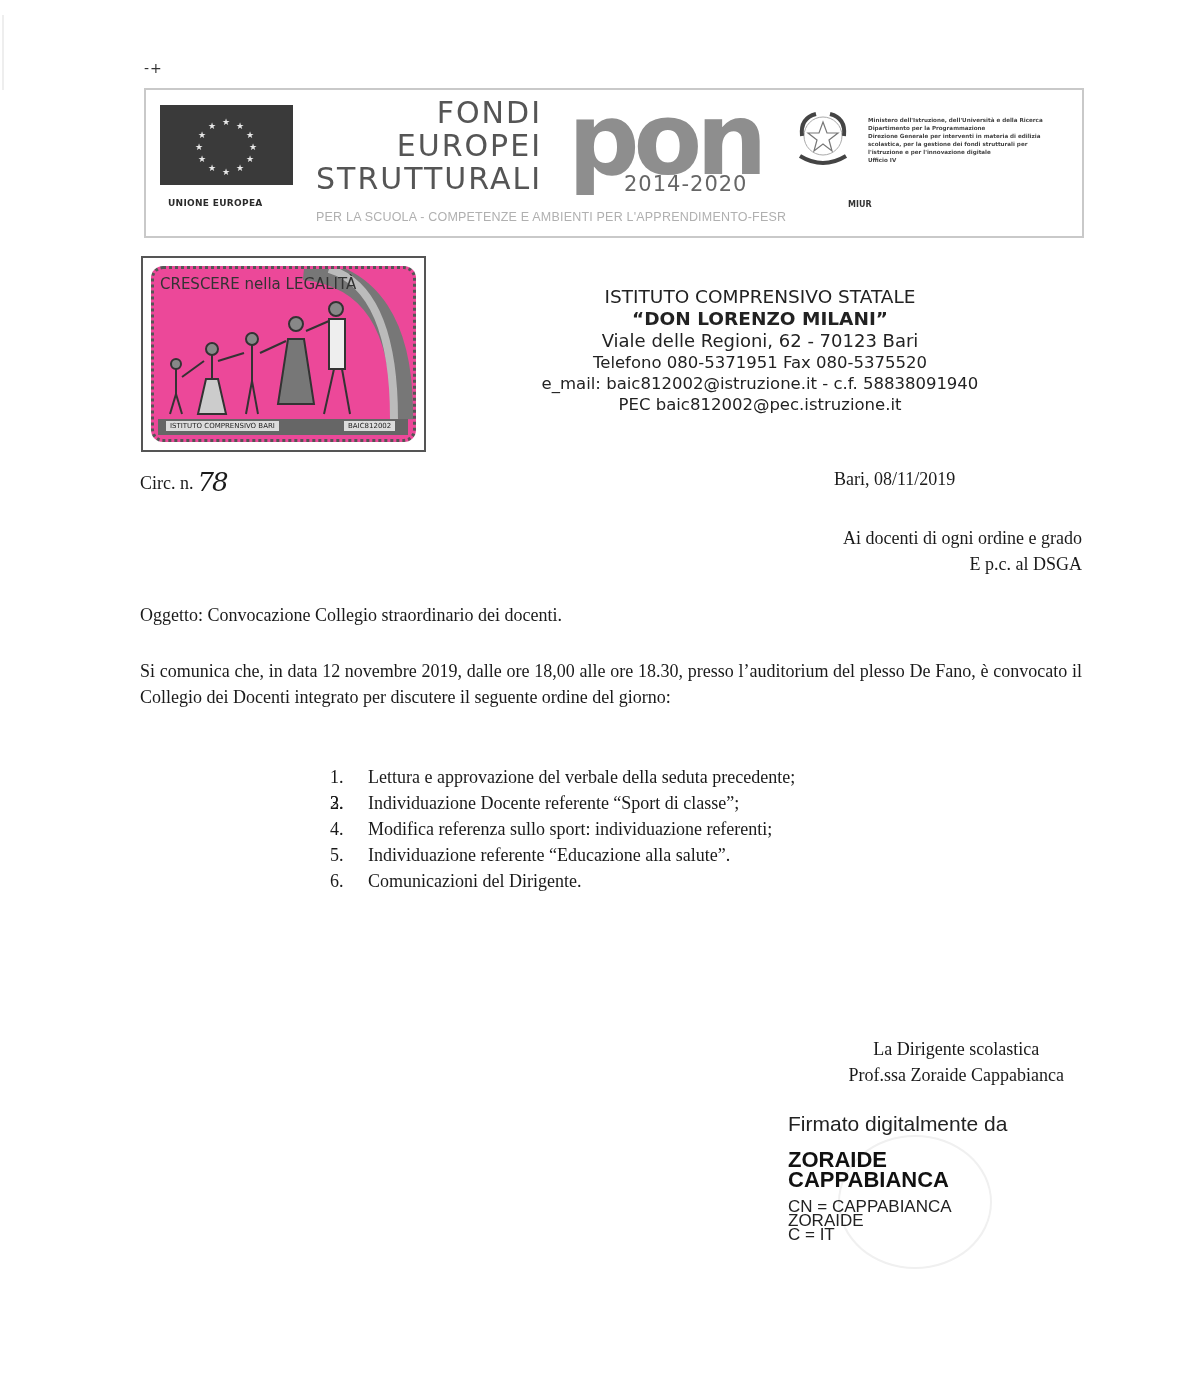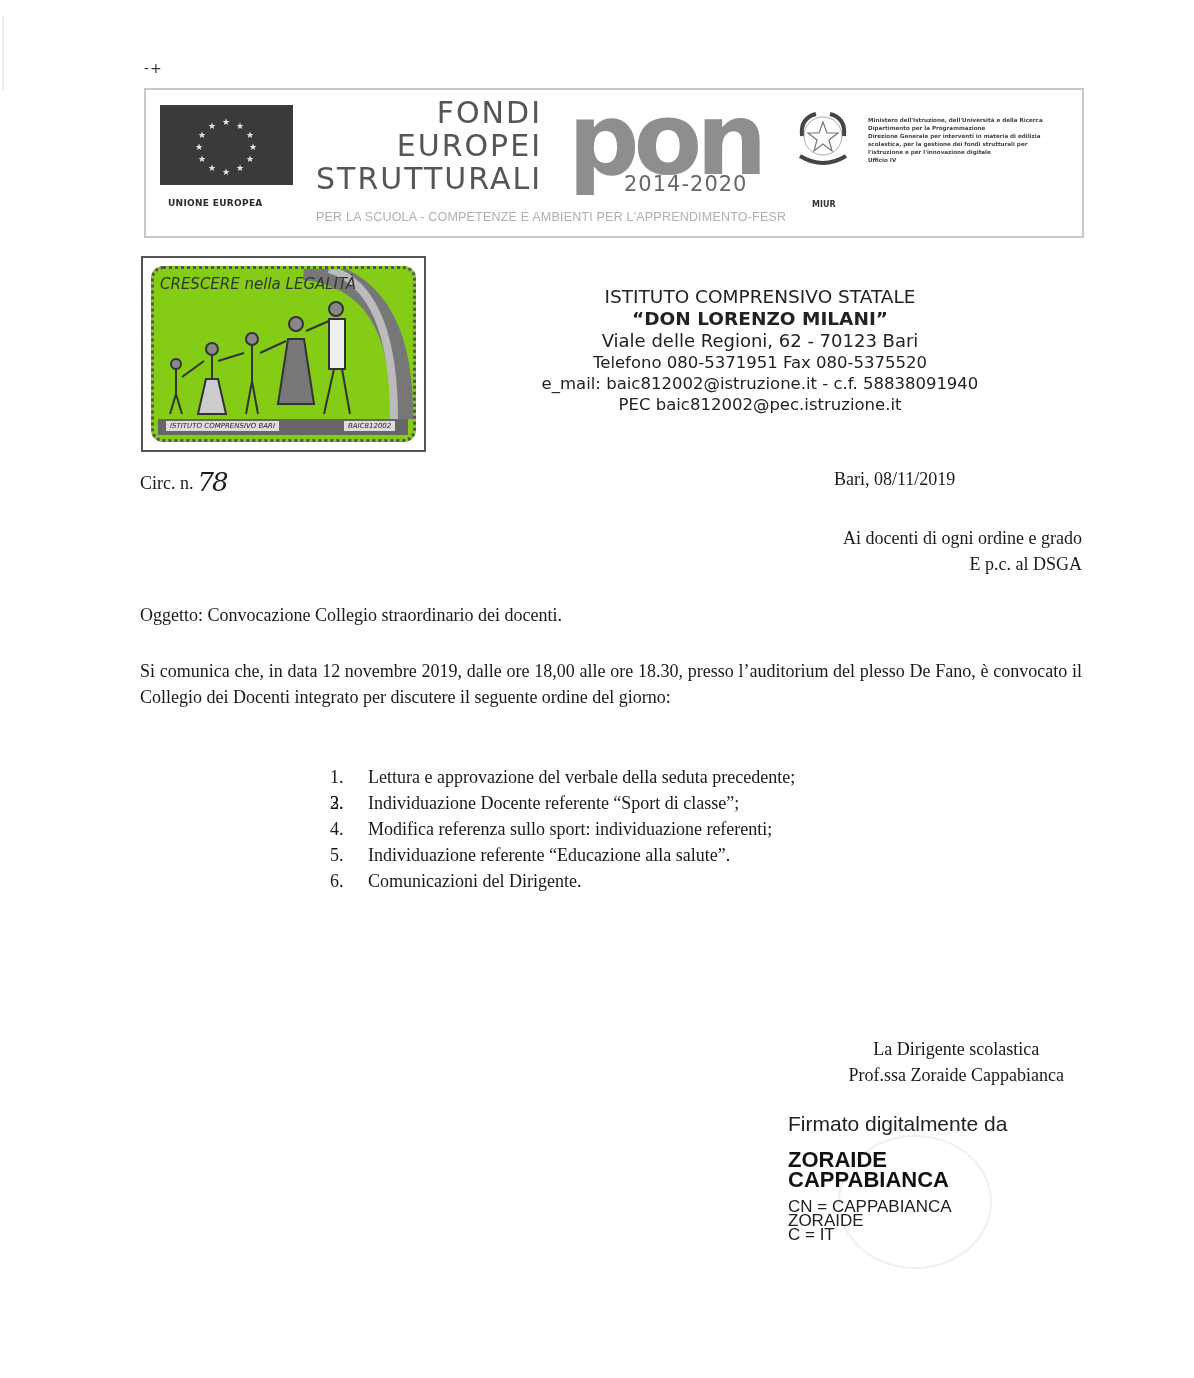--- a/index.html
+++ b/index.html
@@ -15,26 +15,26 @@
   
   .pon-banner { left:144px; top:88px; width:940px; height:150px; border:2px solid #c9c9c9; background:#fff; box-sizing:border-box; }
   .eu-flag { left:14px; top:15px; width:133px; height:80px; background:#3a3a3a; }
   .eu-flag svg { width:100%; height:100%; display:block; }
   .eu-label { left:22px; top:108px; font-size:9px; font-weight:bold; color:#2a2a2a; letter-spacing:0.3px; }
   .fondi { right:540px; top:6px; text-align:right; font-size:30px; line-height:33px; color:#555; letter-spacing:2px; }
   .pon-logo { left:422px; top:10px; font-size:100px; line-height:80px; font-weight:bold; color:#8e8e8e; letter-spacing:-6px; }
   .pon-years { left:478px; top:82px; font-size:21px; font-weight:normal; color:#666; letter-spacing:1px; }
   .pon-tagline { left:170px; top:120px; font-size:12.5px; color:#b0b0b0; letter-spacing:0.2px; }
   .miur-emblem { left:648px; top:18px; width:58px; height:62px; }
-  .miur-label { left:666px; top:110px; font-size:8px; font-weight:bold; color:#333; }
+  .miur-label { left:702px; top:110px; font-size:8px; font-weight:bold; color:#333; }
   .miur-text { left:722px; top:26px; width:210px; font-size:5.6px; line-height:8px; font-weight:bold; color:#444; }
 
   
   .school-logo { left:141px; top:256px; width:285px; height:196px; border:2px solid #555; box-sizing:border-box; background:#fff; }
-  .school-logo-inner { left:8px; top:8px; width:265px; height:176px; border:3px dotted #555; border-radius:12px; box-sizing:border-box; overflow:hidden; background:#84cc16;font-style:italic; }
+  .school-logo-inner { left:8px; top:8px; width:265px; height:176px; border:3px dotted #555; border-radius:12px; box-sizing:border-box; overflow:hidden; background:#ec4899; }
   .school-logo svg { display:block; }
   .logo-title { left:6px; top:6px; font-size:15px; color:#333; }
   .logo-footer { left:4px; top:150px; width:250px; height:16px; background:#666; }
   .logo-footer-label { left:12px; top:152px; font-size:7px; color:#fff; background:#ddd; color:#222; padding:1px 4px; }
   .logo-footer-code { left:190px; top:152px; font-size:7px; background:#ddd; color:#222; padding:1px 4px; }
 
   
   .school-info { left:520px; top:286px; width:480px; text-align:center; }
   .school-info div { line-height:22px; font-size:18px; color:#222; }
   .school-info .name { font-size:18.5px; }

